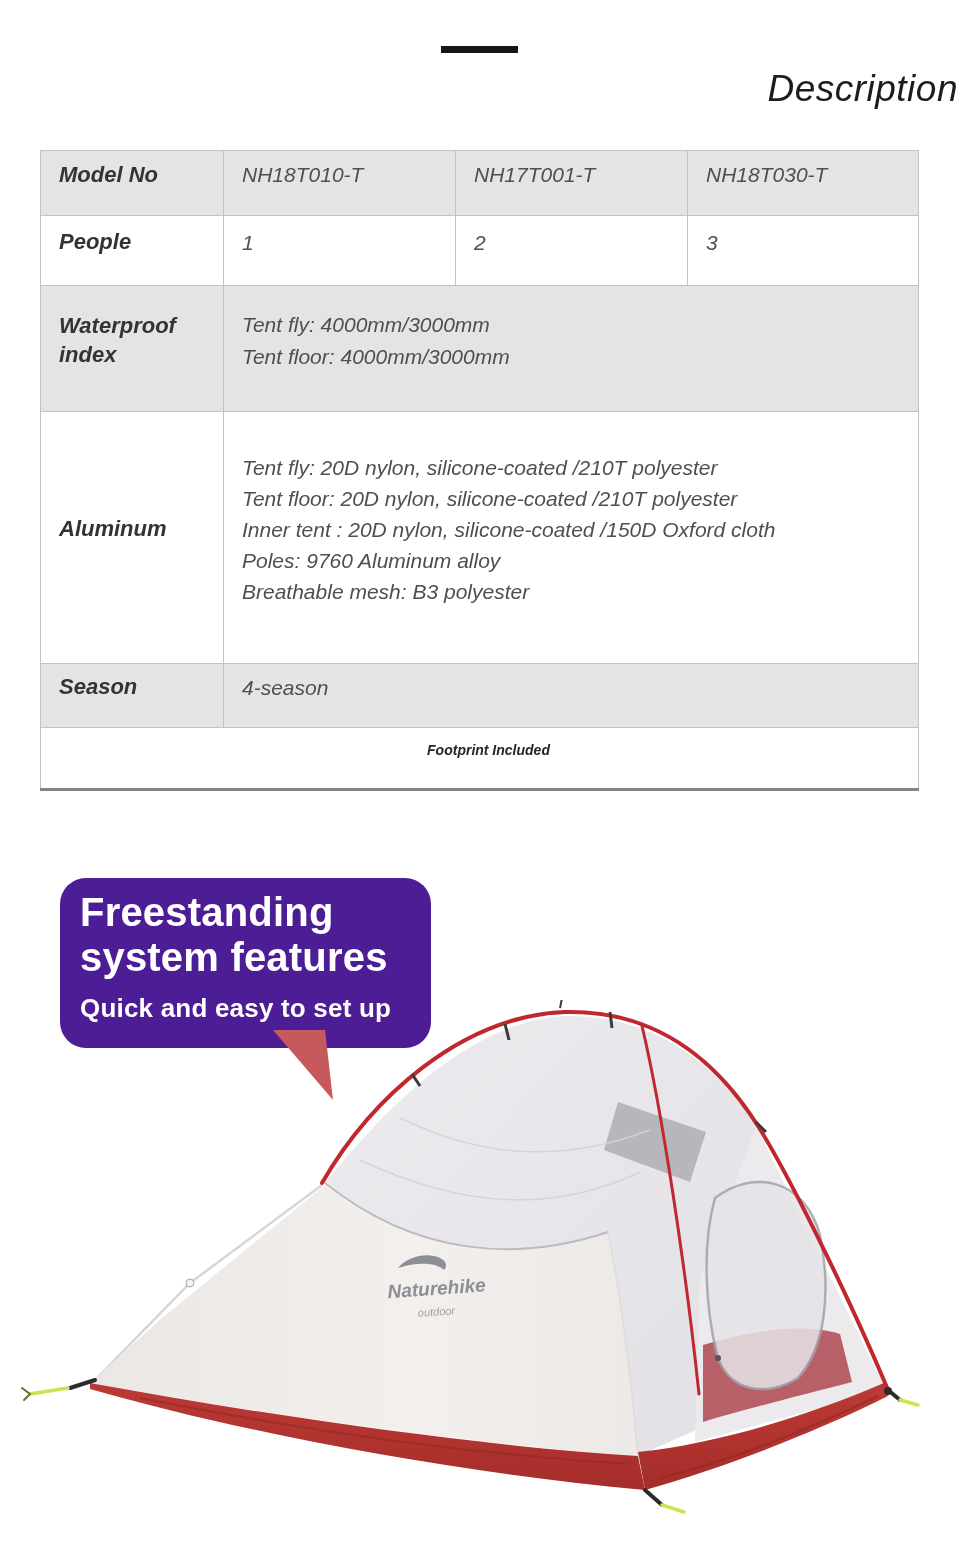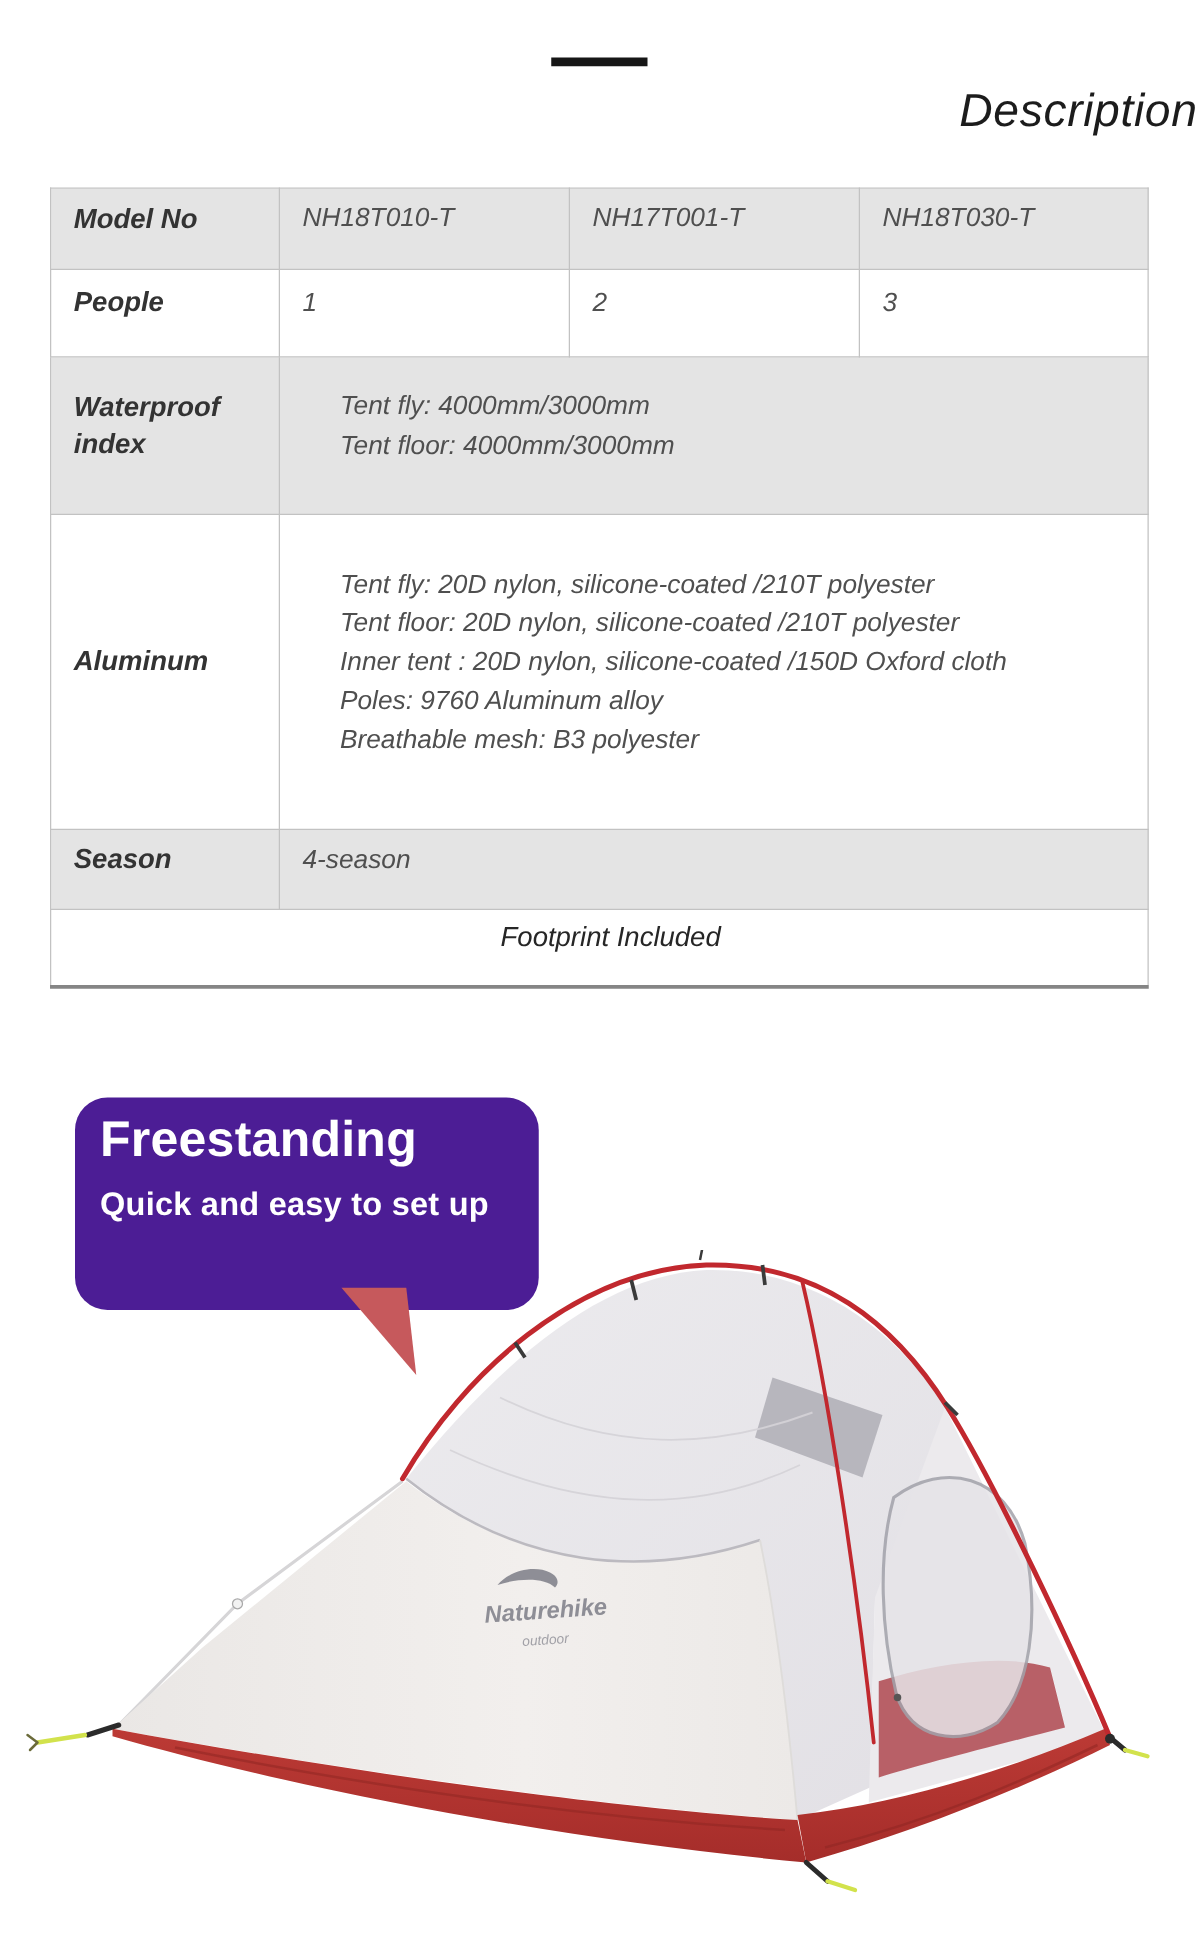--- a/index.html
+++ b/index.html
@@ -13,23 +13,23 @@
 
   
   .spec-table-wrap{position:absolute;left:40px;top:150px;width:878px;}
   table.spec{border-collapse:collapse;width:878px;table-layout:fixed;
              font-style:italic;color:#4f4f4f;font-size:21px;
              border:1px solid #adadad;border-bottom:3px solid #858585;}
   table.spec td{border:1px solid #c2c2c2;vertical-align:middle;padding:0 0 16px 18px;}
   tr.shaded td{background:#e4e4e4;}
   td.lbl{font-weight:600;color:#333;font-size:22px;line-height:1.3;padding-right:10px;}
   td.val{font-weight:400;}
-  td.val .line{line-height:1.48;margin-left:30px;}
+  td.val .line{line-height:1.48;}
   td.pad-lines{padding-top:8px;padding-bottom:8px;}
-  td.footer-cell{text-align:center;font-weight:400;color:#262626;font-size:22px;padding-left:0;}
+  td.footer-cell{text-align:center;font-weight:700;color:#262626;font-size:14px;padding-left:0;}
 
   
   .callout{position:absolute;left:60px;top:878px;width:371px;height:170px;
            background:#4c1d95;border-radius:26px;color:#ffffff;box-sizing:border-box;
            padding:12px 14px 0 20px;}
   .callout-heading{font-size:40px;line-height:45px;font-weight:600;letter-spacing:.2px;}
   .callout-sub{margin-top:13px;font-size:26px;font-weight:600;letter-spacing:.2px;}
   .callout-tail{position:absolute;left:260px;top:1030px;width:90px;height:75px;}
 
   
@@ -88,20 +88,21 @@
       <tr style="height:62px">
         <td class="footer-cell" colspan="4">Footprint Included</td>
       </tr>
       </tbody>
     </table>
   </div>
 
   <div class="callout">
     <div class="callout-heading">
       <span>Freestanding</span><br>
+      <span>system features</span>
     </div>
     <div class="callout-sub">Quick and easy to set up</div>
   </div>
   <svg class="callout-tail" viewBox="0 0 90 75">
     <polygon points="13,0 65,0 73,70" fill="#c6595c"></polygon>
   </svg>
 
   <svg class="tent" viewBox="0 0 958 561">
     <defs>
       <linearGradient id="meshG" x1="0" y1="0" x2="1" y2="1">

